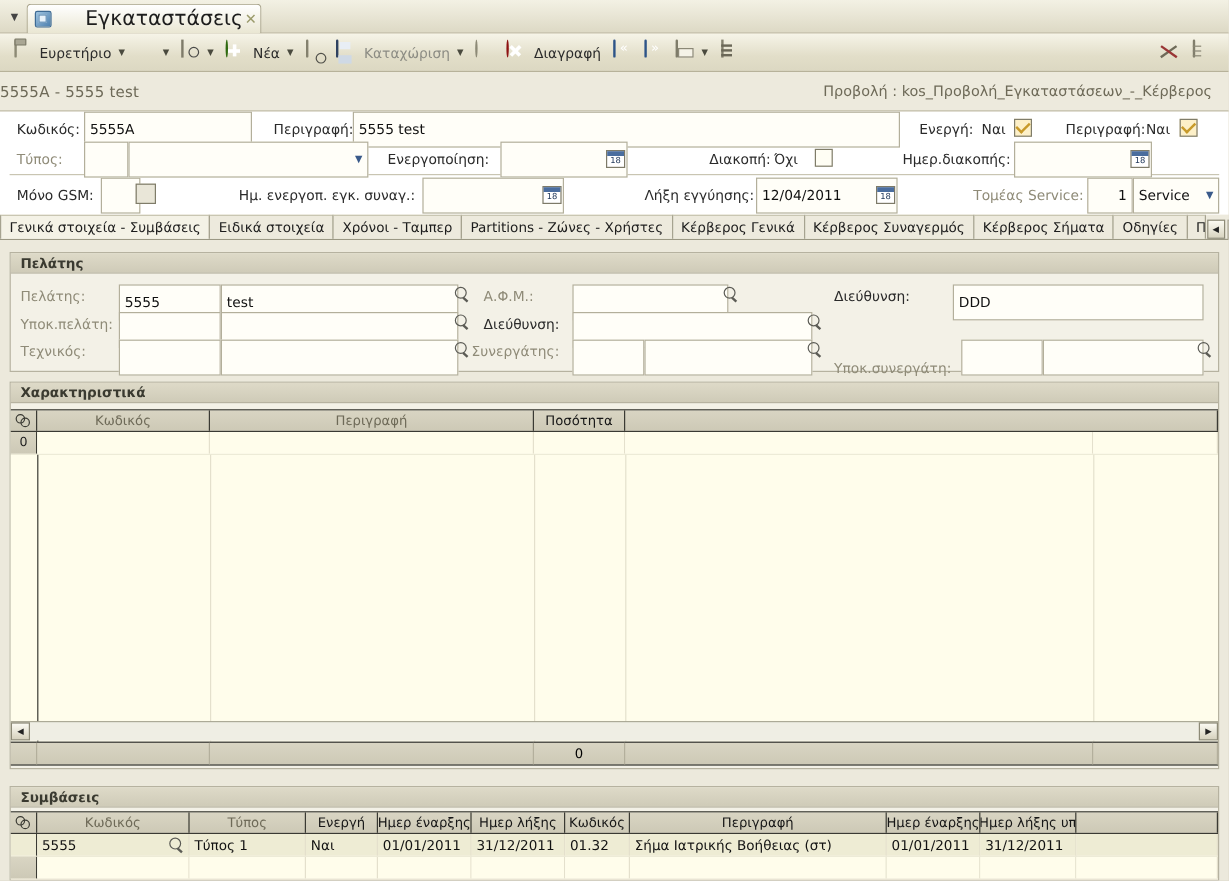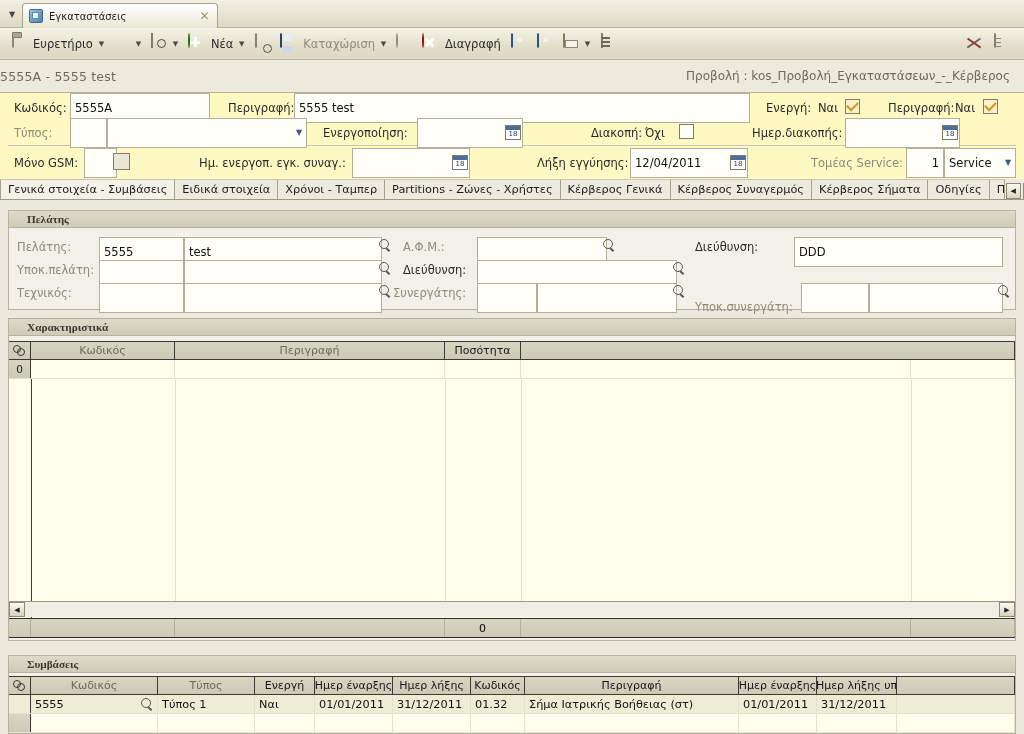--- a/index.html
+++ b/index.html
@@ -40,21 +40,21 @@
   .wtab .ticon {
     width: 14px; height: 14px; margin-right: 6px;
     background: linear-gradient(135deg,#9fc4e0,#4d7fae);
     border: 1px solid #3d6a94; border-radius: 2px;
     position: relative; flex: none;
   }
   .wtab .ticon:after {
     content:""; position:absolute; left:2px; top:2px; width:5px; height:5px;
     background:#e8f2fa; border:1px solid #5f8db5;
   }
-  .wtab .tlabel { flex: 1; font-size: 10px; color: #1d1d1d; }
+  .wtab .tlabel { flex: 1; font-size: 17px; color: #1d1d1d; margin-left: 22px; }
   .wtab .tclose {
     width: 13px; height: 13px; flex: none; color: #9a9a6a;
     font-size: 12px; line-height: 12px; text-align: center;
     font-family: "DejaVu Sans", sans-serif;
   }
 
   
   .toolbar {
     position: absolute; left: 0; top: 28px; width: 1024px; height: 32px;
     background: linear-gradient(#f6f4e8, #e2dec9 60%, #dcd8c2);
@@ -112,21 +112,21 @@
     position: absolute; left: 0; top: 60px; width: 1024px; height: 33px;
     background: #edeadd; border-bottom: 1px solid #b7b29a;
     display: flex; align-items: center;
   }
   .headbar .rec-title { font-size: 12.5px; color: #6e6a58; letter-spacing:.2px;}
   .headbar .view-title { margin-left: auto; margin-right: 14px; font-size: 12px; color: #6e6a58; }
 
   
   .fieldzone {
     position: absolute; left: 0; top: 93px; width: 1024px; height: 86px;
-    background: #fef9c3;
+    background: #ffffff;
   }
   .frow { position: absolute; left: 0; width: 1024px; height: 25px; display: flex; align-items: center; }
   .frow.r1 { top: 2px; }
   .frow.r2 { top: 27px; }
   .frow.r3 { top: 57px; }
   .sep-line { position:absolute; left:8px; top:52px; width:1008px; height:1px; background:#c9c5b2; }
 
   .lbl { font-size: 11.5px; color: #2a2a2a; white-space: nowrap; }
   .lbl.dim { color: #8f8b78; }
   .fi {
@@ -180,22 +180,22 @@
     width: 15px; height: 16px; background: linear-gradient(#fbfaf2,#d8d4c0);
     border: 1px solid #8d8a77; display:flex; align-items:center; justify-content:center;
     font-size: 7px; color: #222; margin-left: 2px;
   }
 
   
   .gpanel { position: absolute; background: #f3f1e7; border: 1px solid #b6b2a0; }
   .gpanel > .gtitle {
     height: 17px; background: linear-gradient(#dedac8,#cfcbb8);
     border-bottom: 1px solid #b6b2a0;
-    display: flex; align-items: center; padding-left: 18px;
-    font-size: 11.3px; color: #3a3a30; font-weight: bold; font-family: Liberation Serif, serif;
+    display: flex; align-items: center; padding-left: 8px;
+    font-size: 11.3px; color: #3a3a30; font-weight: bold;
   }
   .gpanel.pel { left: 8px; top: 210px; width: 1008px; height: 100px; }
   .gpanel.char { left: 8px; top: 318px; width: 1008px; height: 323px; }
   .gpanel.symv { left: 8px; top: 655px; width: 1008px; height: 79px; }
 
   .mag {
     width: 13px; height: 13px; flex: none; position: relative;
   }
   .mag:before {
     content:""; position:absolute; left:1px; top:0px; width:8px; height:8px;

